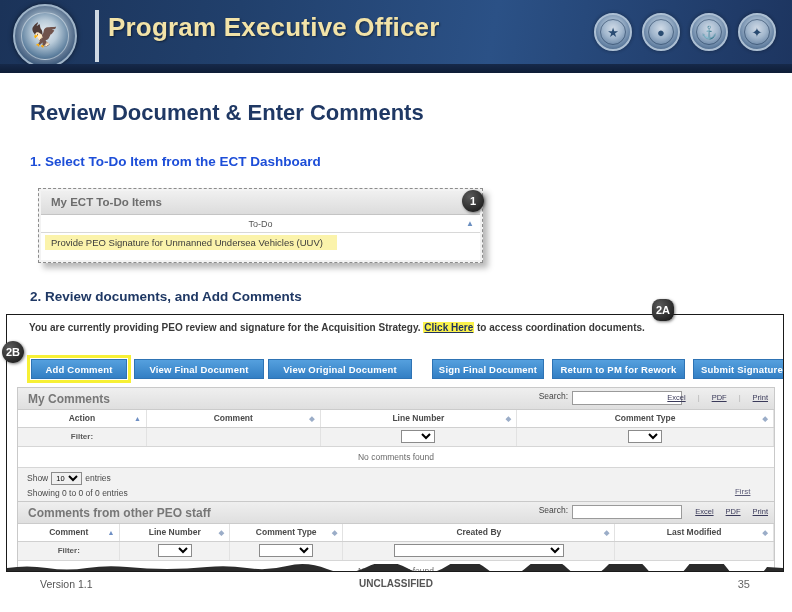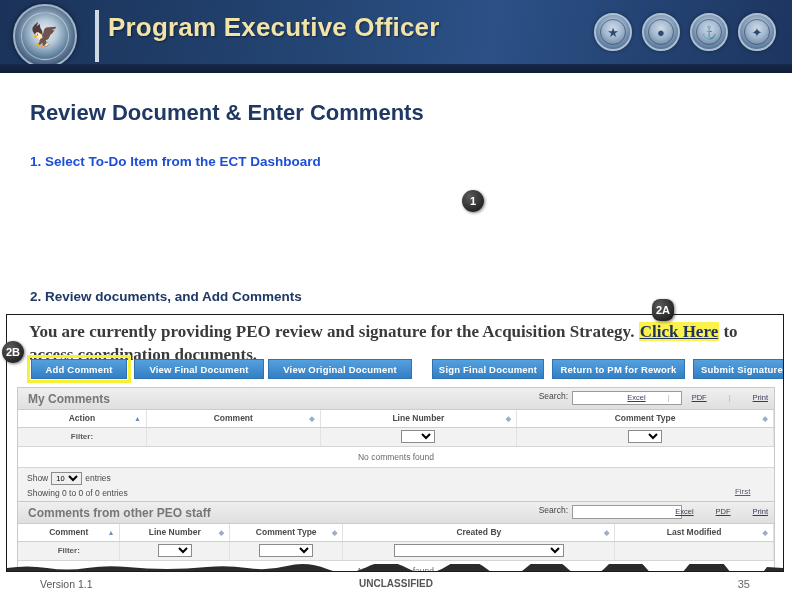--- a/index.html
+++ b/index.html
@@ -117,21 +117,21 @@
   #badge2a{ left:652px; top:299px;border-radius:8px; }
   #badge2b{ left:2px; top:341px; }
 
   
   .app-shot{
     position:absolute; left:6px; top:314px; width:778px; height:258px;
     background:#ffffff; border:1px solid #1a1a1a; overflow:hidden;
   }
   .notice{
     position:absolute; left:0; top:0; width:100%; padding:6px 14px 0 22px;
-    font-size:17px; font-weight:bold; color:#3a3a3a; line-height:1.35;font-family:Liberation Serif, serif;
+    font-size:10px; font-weight:bold; color:#3a3a3a; line-height:1.35;
   }
   .click-here{
     background:#fbf24c; color:#20325e; text-decoration:underline;
     padding:0 1px;
   }
 
   .btnrow{ position:absolute; left:14px; top:44px; width:760px; height:22px; }
   .btn{
     position:absolute; top:0; height:20px;
     background:linear-gradient(180deg,#55a0de,#337fc4);
@@ -148,21 +148,21 @@
     position:relative; height:22px;
     background:linear-gradient(180deg,#efefef,#dfdfdf);
     border-bottom:1px solid #cbcbcb;
   }
   .panel-title{
     position:absolute;left:10px;top:4px;font-size:12px;font-weight:bold;color:#777;
   }
   .search-wrap{ position:absolute; right:92px; top:3px; display:flex; gap:4px; }
   .search-lbl{ font-size:8.5px; color:#444; }
   .search-inp{ width:110px; height:14px; border:1px solid #9a9a9a; background:#fff; }
-  .exp-links{ position:absolute; right:6px; top:5px; display:flex; gap:22px; }
+  .exp-links{ position:absolute; right:6px; top:5px; display:flex; gap:12px; }
   .exp-links span{ font-size:7.5px; color:#3a3a5a; text-decoration:underline; }
   .exp-links i{ font-style:normal; color:#b0b0b0; font-size:7.5px; }
 
   table.grid{ width:100%; border-collapse:collapse; background:#fff; table-layout:fixed; }
   table.grid th{
     background:#ffffff; border-bottom:1px solid #d0d0d0; border-right:1px solid #e2e2e2;
     font-size:8.5px; color:#4a4a4a; font-weight:bold; height:17px; position:relative;
   }
   table.grid th .sort{
     position:absolute; right:5px; top:5px; font-size:7px; color:#9badc8;
@@ -228,20 +228,28 @@
       <div class="svc-seal">
           <div class="inner">✦</div>
         </div>
     </div>
   </div>
 
   <div class="slide-title">Review Document &amp; Enter Comments</div>
   <div class="step1-label">1.  Select To-Do Item from the ECT Dashboard</div>
   <div class="step2-label">2.  Review documents, and Add Comments</div>
 
+  <div class="todo-shot">
+    <div class="todo-header">My ECT To-Do Items</div>
+    <div class="todo-colhead">To-Do</div>
+    <div class="todo-sort">▲</div>
+    <div class="todo-row">
+      <div class="todo-pill">Provide PEO Signature for Unmanned Undersea Vehicles (UUV)</div>
+    </div>
+  </div>
   <div class="badge" id="badge1">1</div>
 
   <div class="app-shot">
 
     <div class="notice">
       <span>You are currently providing PEO review and signature for the Acquisition Strategy. </span><span class="click-here">Click Here</span><span> to access coordination documents.</span>
     </div>
 
     <div class="btnrow">
       <div class="btn hl" style="left:10px;width:96px">Add Comment</div>

